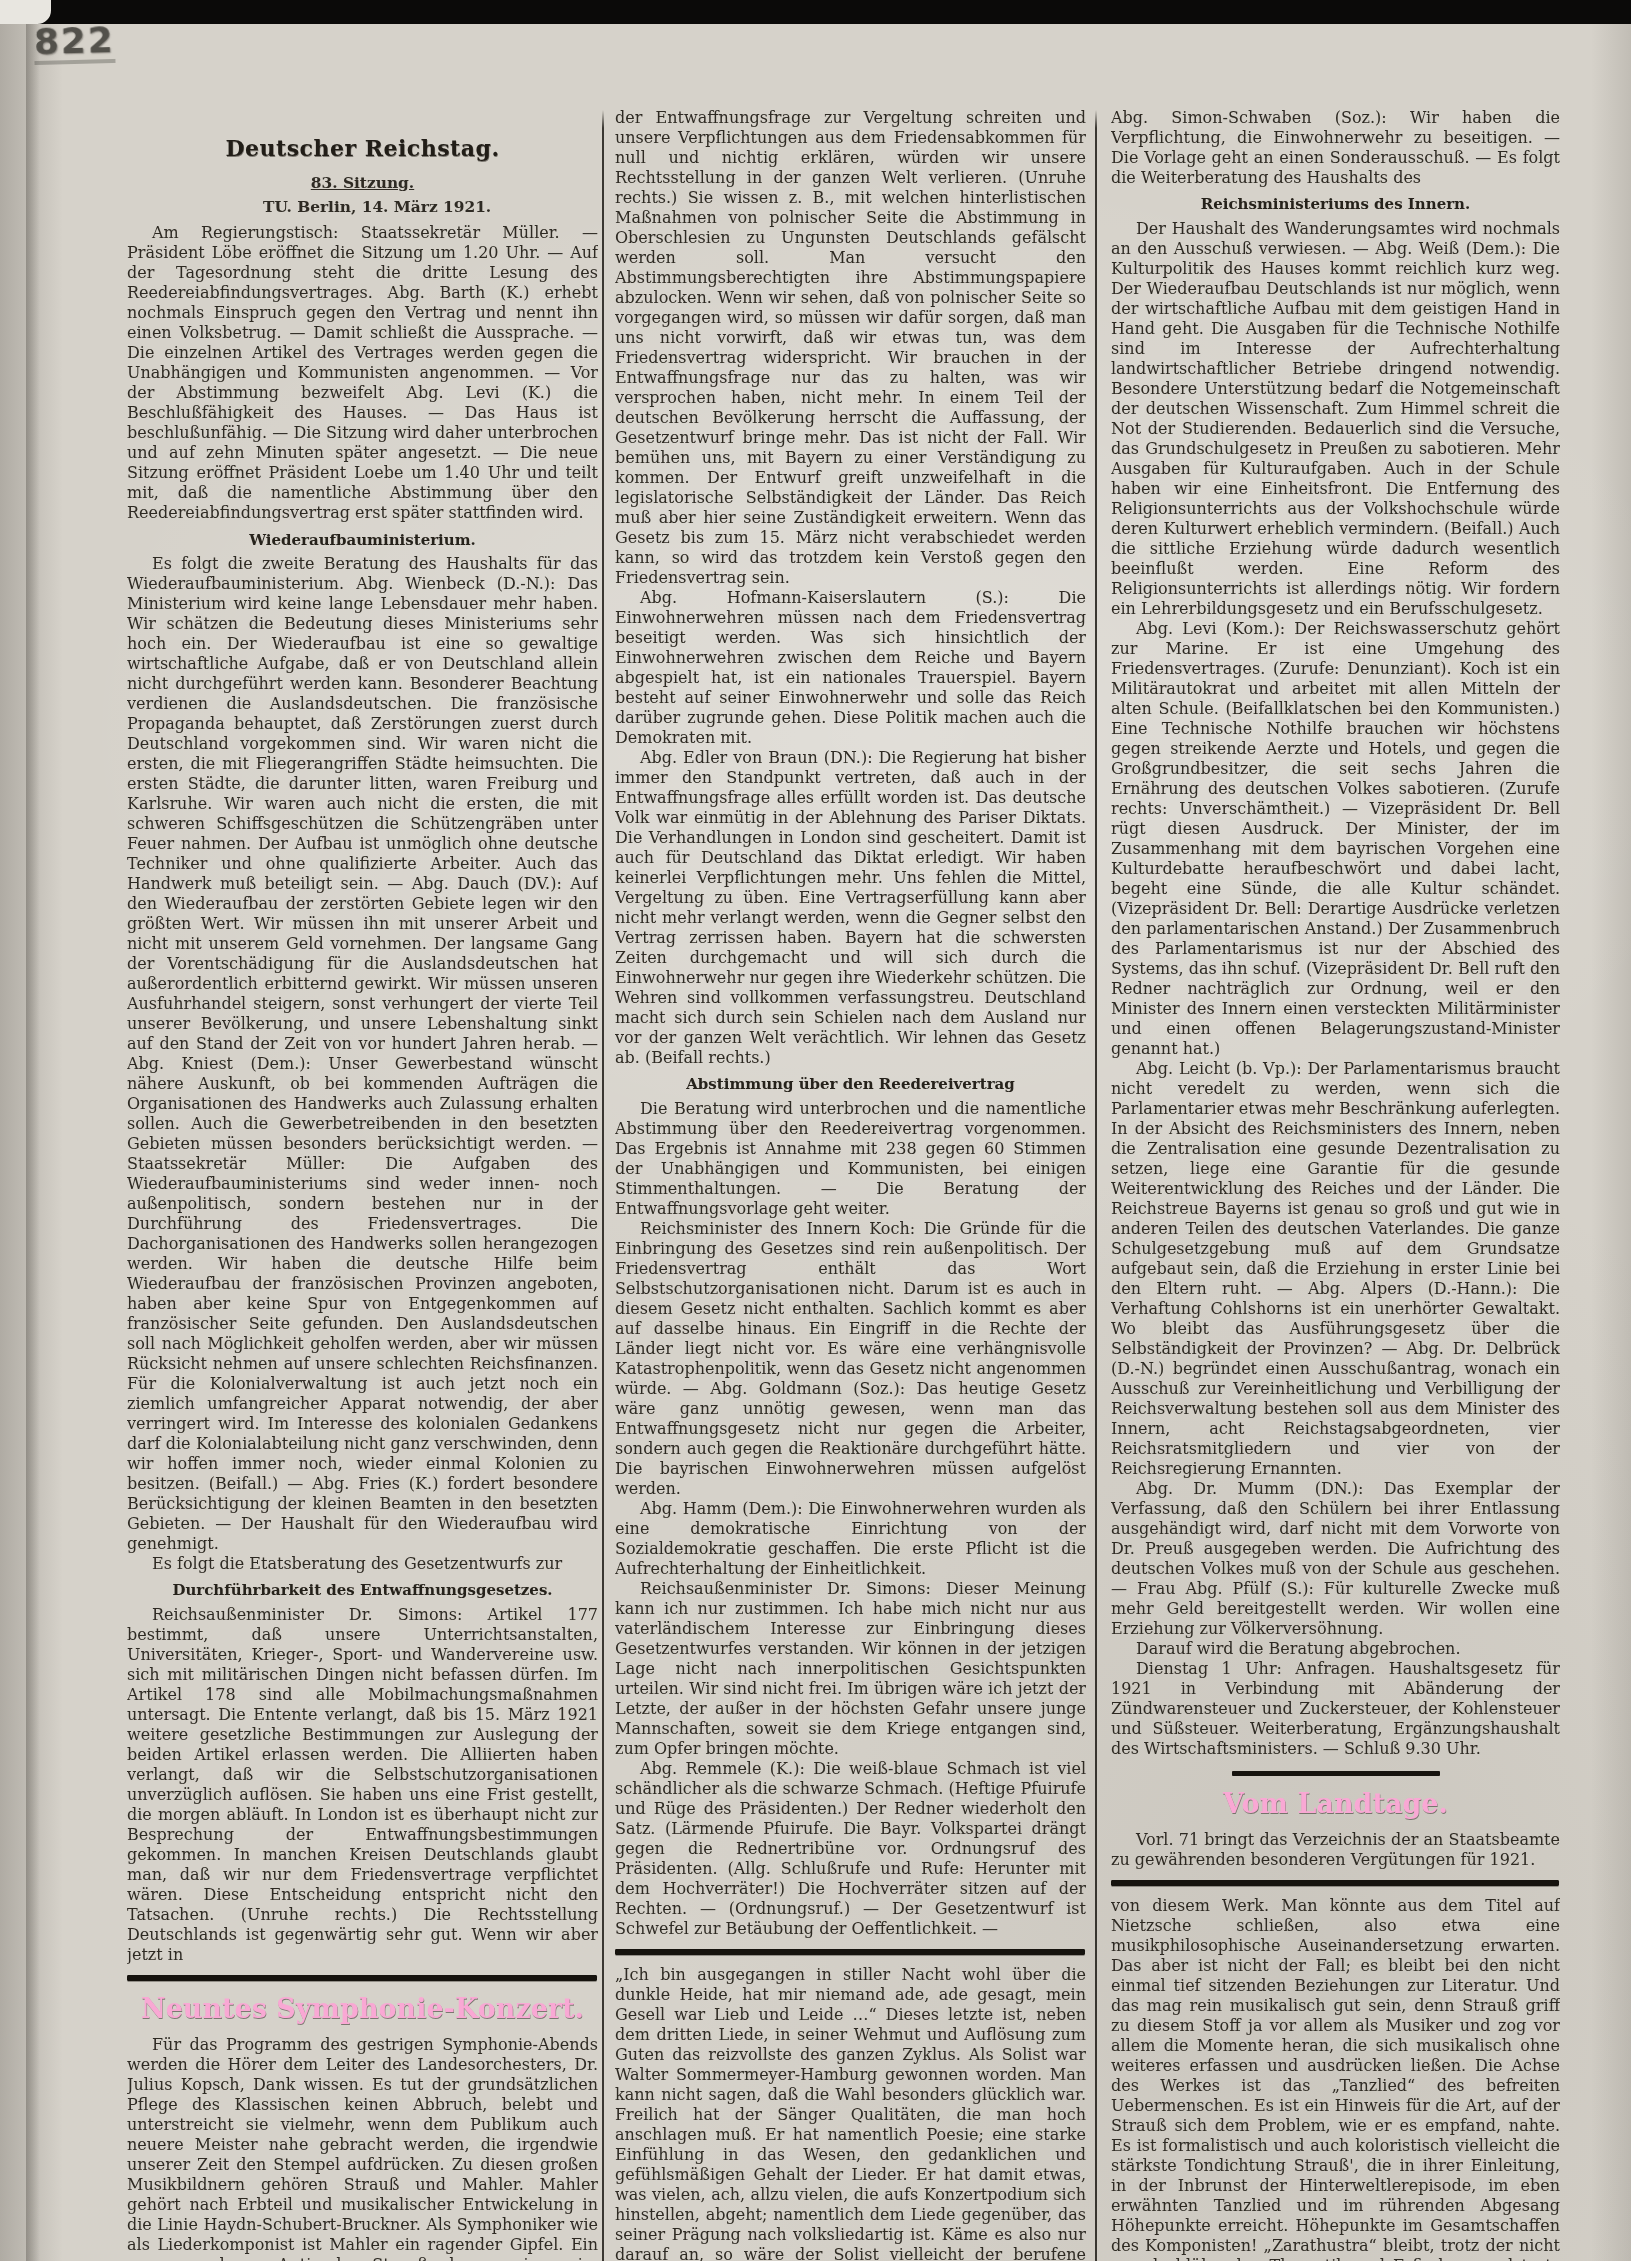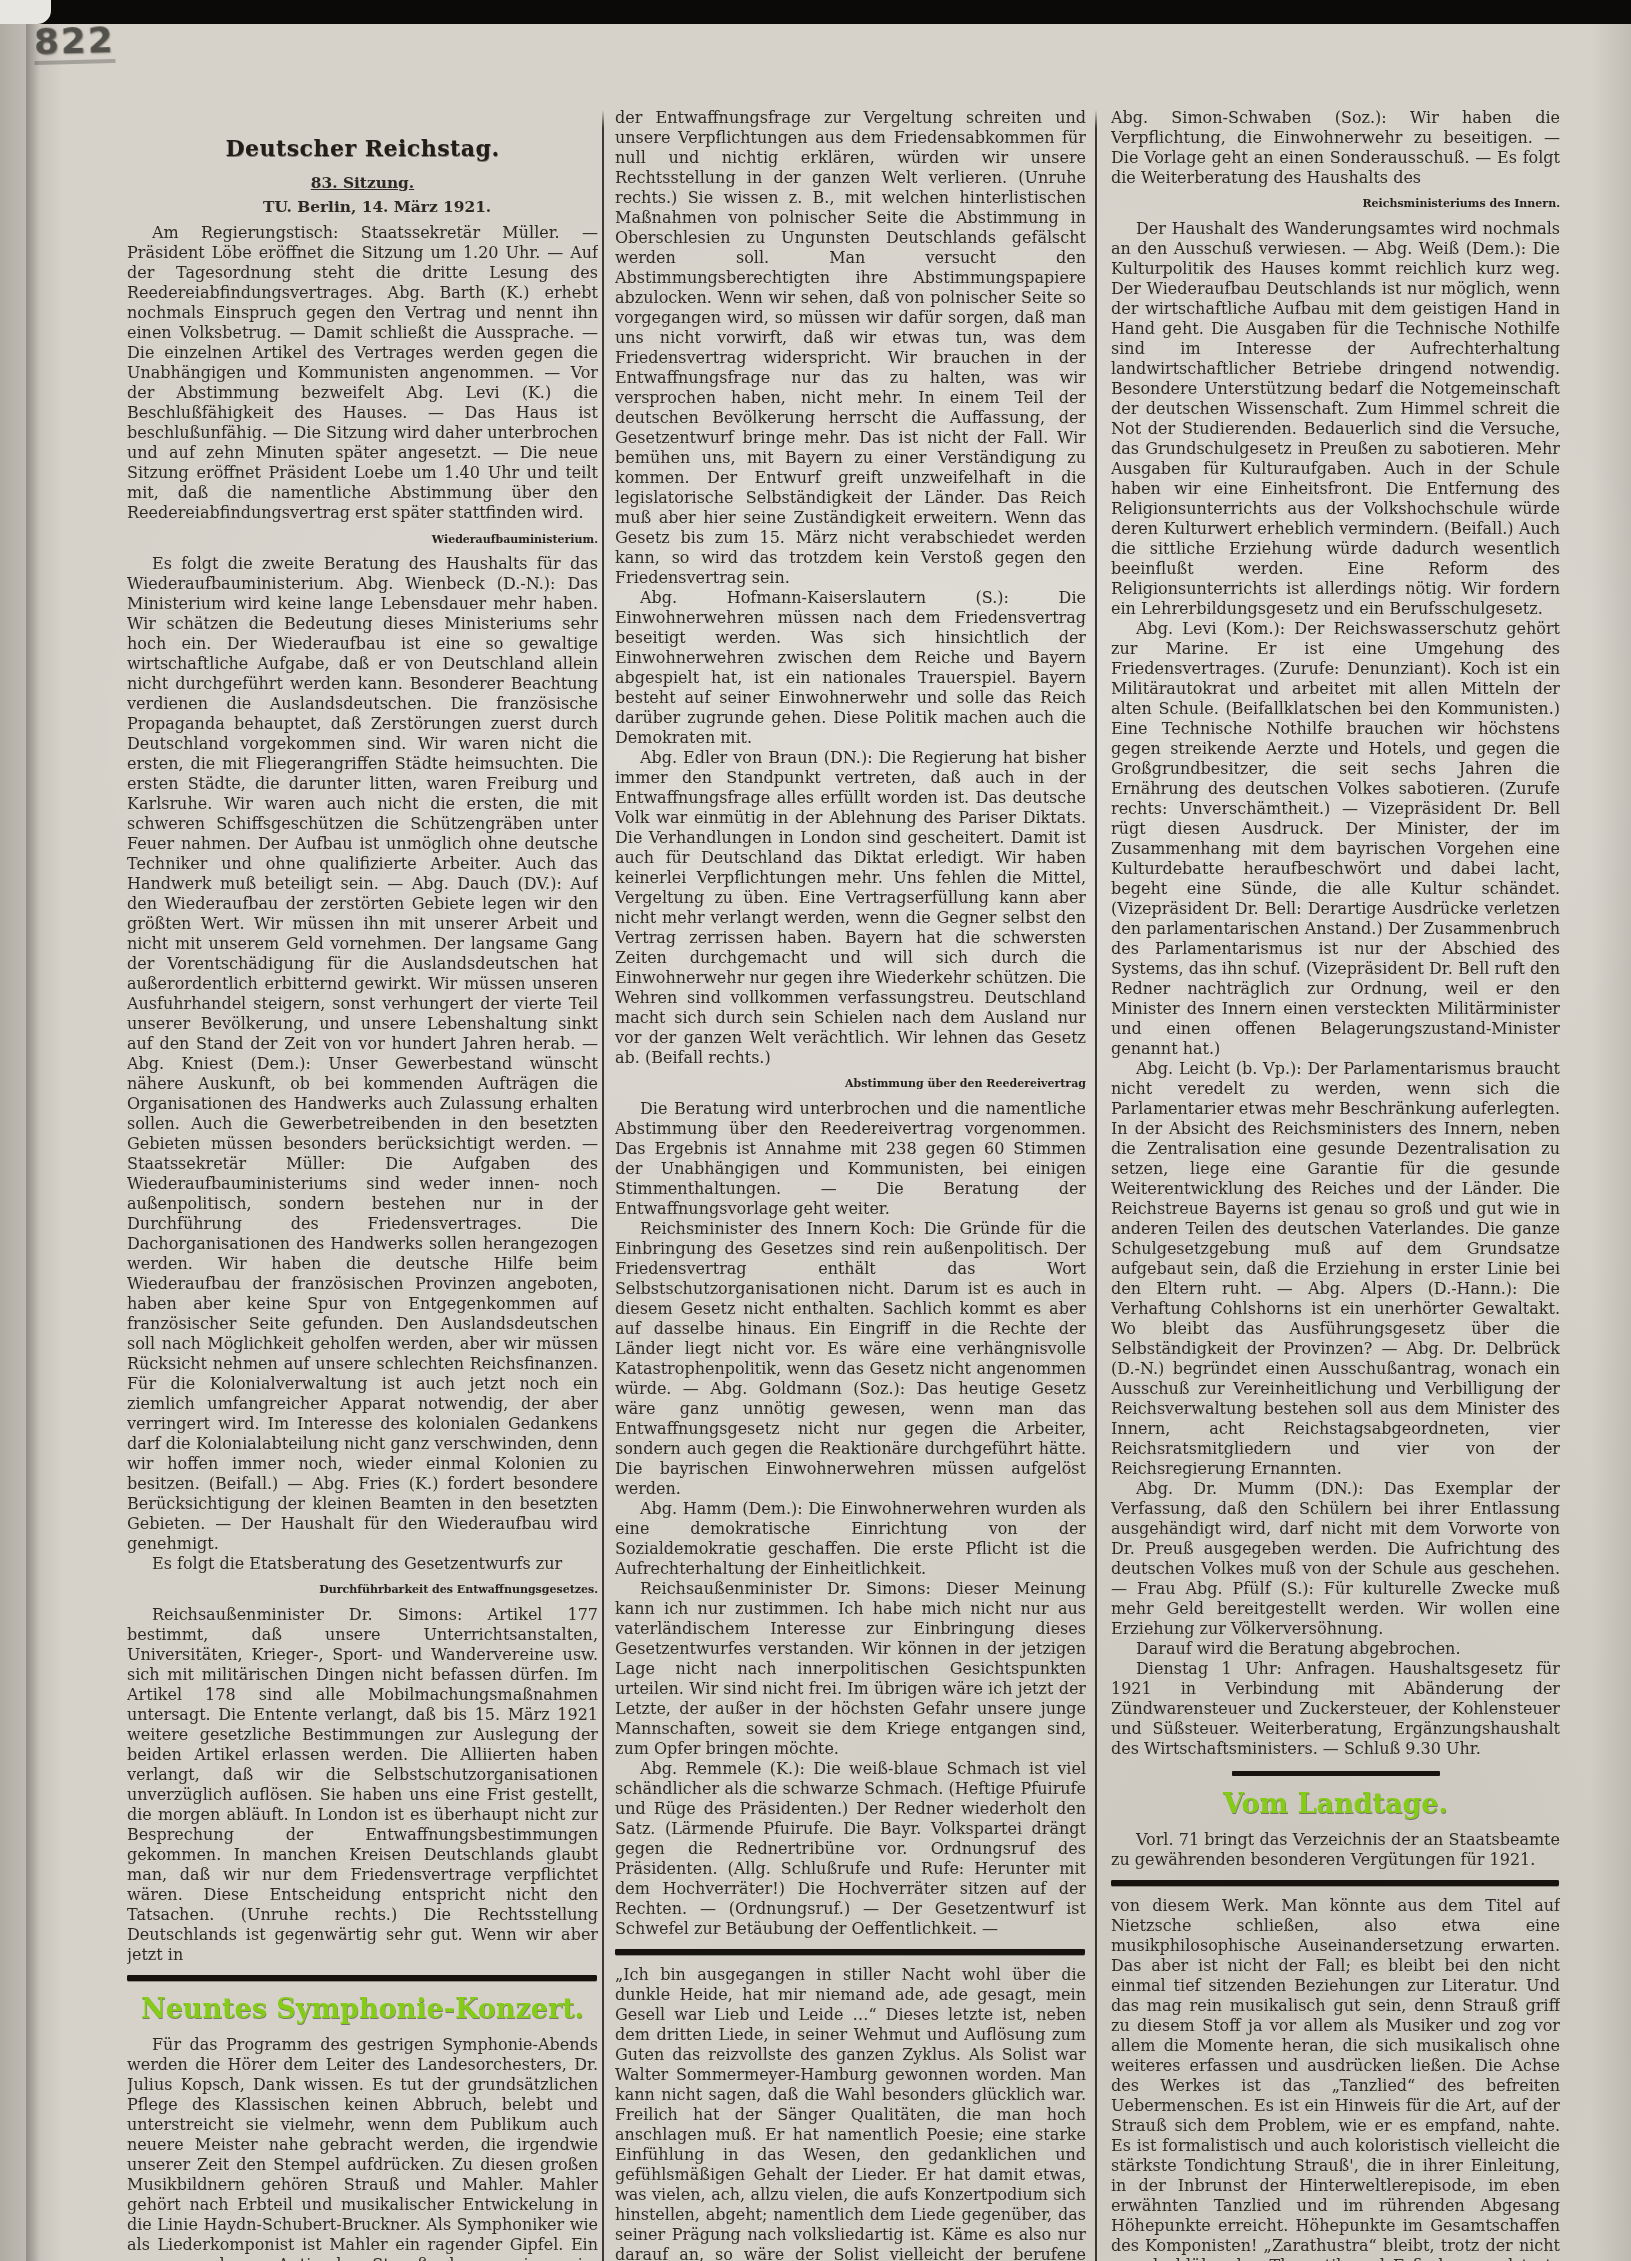--- a/index.html
+++ b/index.html
@@ -30,23 +30,23 @@
         linear-gradient(to bottom, rgba(30,27,22,0.0) 0, rgba(30,27,22,0.85) 18px, rgba(30,27,22,0.85) 97%, rgba(30,27,22,0));}
   #rule1{left:602px;}
   #rule2{left:1095px;}
 
   .blk{font-size:16px;line-height:20px;}
   .headline{font-size:22px;line-height:33px;font-weight:bold;text-align:center;
             color:#211d17;margin:23.5px 0 8.1px 0;letter-spacing:0.5px;
             text-shadow:0.5px 0.5px 0 rgba(33,29,23,0.5);}
   .session{font-size:15.4px;font-weight:bold;text-align:center;margin:3.6px 0 4.5px 0;text-decoration:underline;}
   .dateline{font-size:15.4px;font-weight:bold;padding-left:136px;margin:1.8px 0 6.3px 0;}
-  .subhead{font-size:11px;font-weight:bold;text-align:right;margin:6.3px 0 4.5px 0;color:#26221b;}
+  .subhead{font-size:15px;font-weight:bold;text-align:center;margin:6.3px 0 4.5px 0;color:#26221b;}
   .h2big{font-size:27px;line-height:32px;font-weight:bold;text-align:center;margin:11.8px 0 10px 0;
-         color:#84cc16;text-shadow:0.5px 0.5px 0 rgba(33,29,23,0.5);}
+         color:#f9a8d4;text-shadow:0.5px 0.5px 0 rgba(33,29,23,0.5);}
   .p{text-align:justify;text-indent:25px;margin:0;}
   .pflow{text-align:justify;text-indent:0;margin:0;}
   .hrthick{height:6.3px;background:#16130e;margin:10px 0.9px 10px 0;border-radius:1.4px;
            box-shadow:0 0.9px 0 rgba(22,19,14,0.35);}
   .hrshort{height:5.4px;width:208px;background:#16130e;margin:11.8px auto 9px auto;border-radius:0.9px;}
   .hrthin{height:3.2px;width:136px;background:#1d1a14;margin:11px auto 7.2px auto;border-radius:0.9px;}
   .sig{text-align:right;font-weight:bold;font-size:14.5px;padding-right:22.6px;margin:1.8px 0 3.6px 0;}
   .star{text-align:center;font-size:16.3px;margin:3.6px 0;}
 </style>
 </head>

